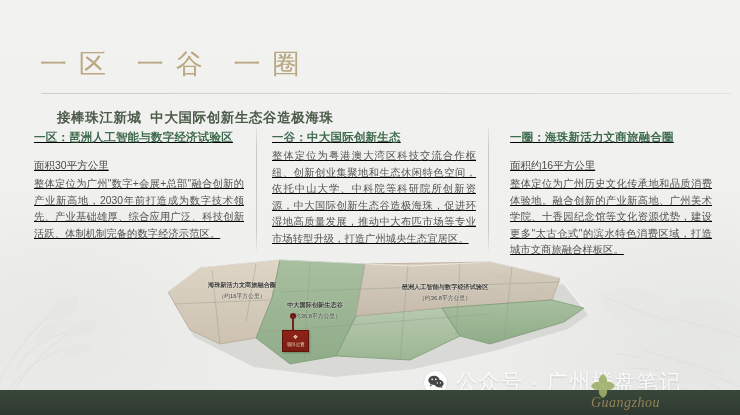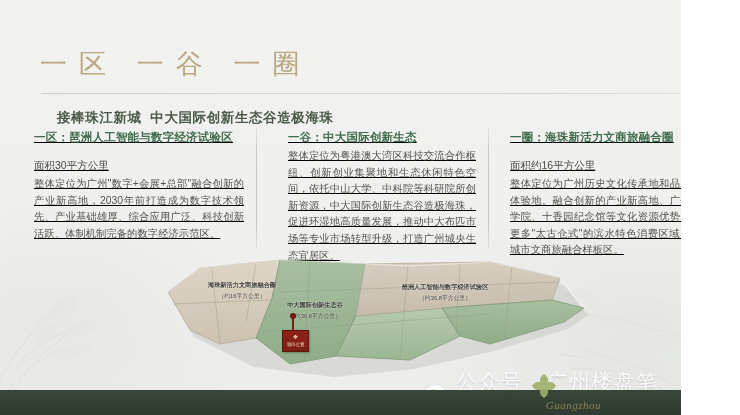--- a/index.html
+++ b/index.html
@@ -3,21 +3,21 @@
 <meta charset="utf-8">
 <style>
   * { box-sizing: border-box; margin: 0; padding: 0; }
   html, body {
     width: 740px; height: 415px;
     font-family: "Liberation Sans", "DejaVu Sans", sans-serif;
     overflow: hidden;
   }
   #slide {
     position: relative;
-    width: 681px; height: 415px;
+    width: 740px; height: 415px;
     background:
       radial-gradient(ellipse 280px 200px at 8% 78%, rgba(225,228,224,0.55) 0%, rgba(240,240,238,0) 68%),
       radial-gradient(ellipse 300px 220px at 94% 82%, rgba(222,226,224,0.6) 0%, rgba(240,240,238,0) 70%),
       linear-gradient(180deg, #f2f2f0 0%, #f0f0ee 55%, #ececea 100%);
     overflow: hidden;
   }
 
   
   .deco { position: absolute; pointer-events: none; }
   .deco-left {
@@ -53,21 +53,21 @@
 
   
   .cols {
     position: absolute; left: 34px; top: 130px;
     width: 690px; height: 125px;
     display: flex;
     text-decoration: underline;
   }
   .col { position: relative; padding: 0 12px 0 0; }
   .col.c1 { width: 222px; }
-  .col.c2 { width: 232px; padding-left: 32px; }
+  .col.c2 { width: 232px; padding-left: 16px; }
   .col.c3 { width: 236px; padding-left: 22px; }
   .col.c2::before, .col.c3::before {
     content: ""; position: absolute; left: 0; top: -2px;
     width: 1px; height: 122px;
     background: linear-gradient(180deg, #e6e6e0 0%, #c9c9c2 18%, #c9c9c2 82%, #e6e6e0 100%);
   }
   .col-title {
     font-size: 11.5px; font-weight: bold; color: #3f6b4e;
     letter-spacing: .2px; white-space: nowrap; line-height: 15px;
   }
@@ -136,21 +136,21 @@
 
   
   .footer-band {
     position: absolute; left: 0; bottom: 0; width: 740px; height: 25px;
     background: linear-gradient(180deg,#39463a 0%, #2f3b30 100%);
   }
   .footer-sig {
     position: absolute; right: 80px; bottom: 4px;
     font-family: "Liberation Serif", "DejaVu Serif", serif;
     font-style: italic;
-    font-size: 11px; color: #b09a63; opacity: .75; letter-spacing: .5px;
+    font-size: 14px; color: #b09a63; opacity: .75; letter-spacing: .5px;
   }
   .footer-leaf { position: absolute; right: 122px; bottom: 14px; width: 30px; height: 30px; }
 </style>
 </head>
 <body>
 
 <div id="slide">
 
   <svg class="deco deco-left" viewBox="0 0 180 190">
     <g fill="none" stroke="#dcdcd6" stroke-width="1.1">

